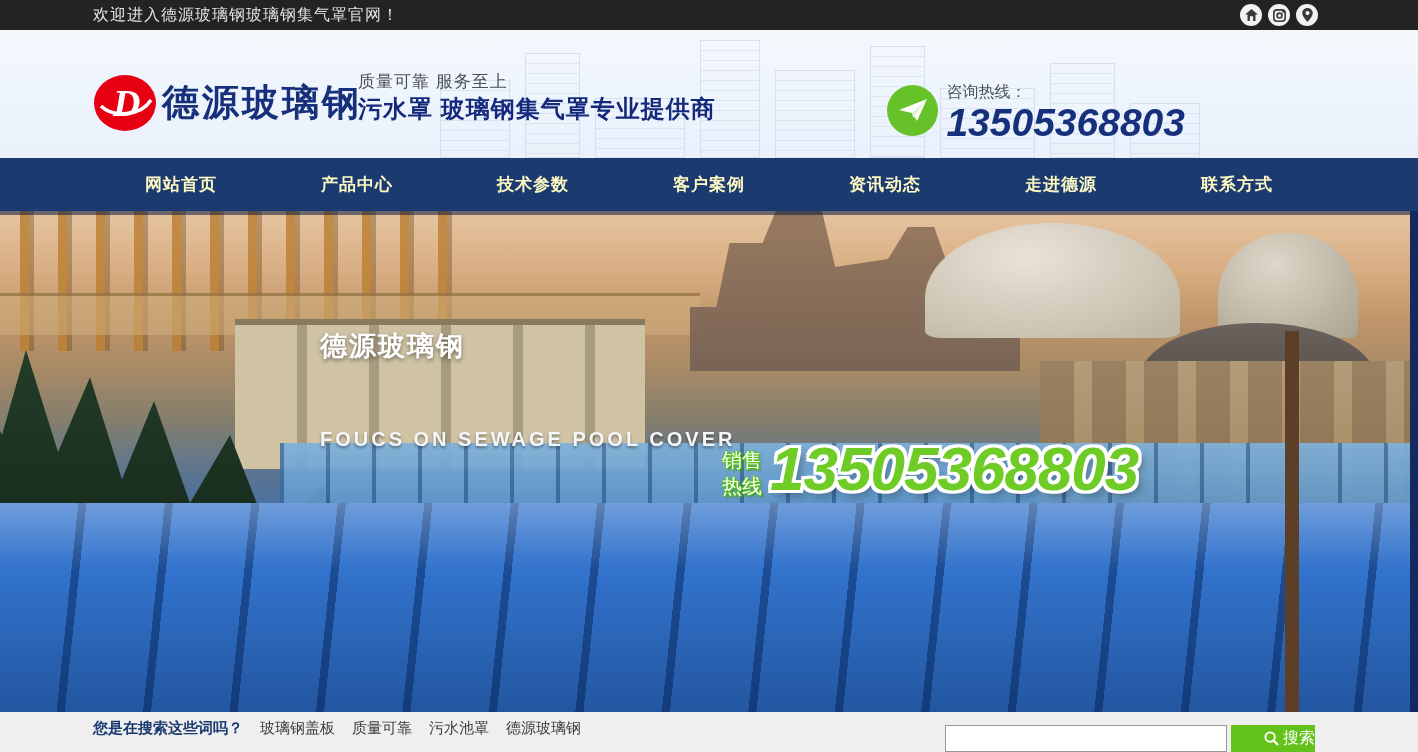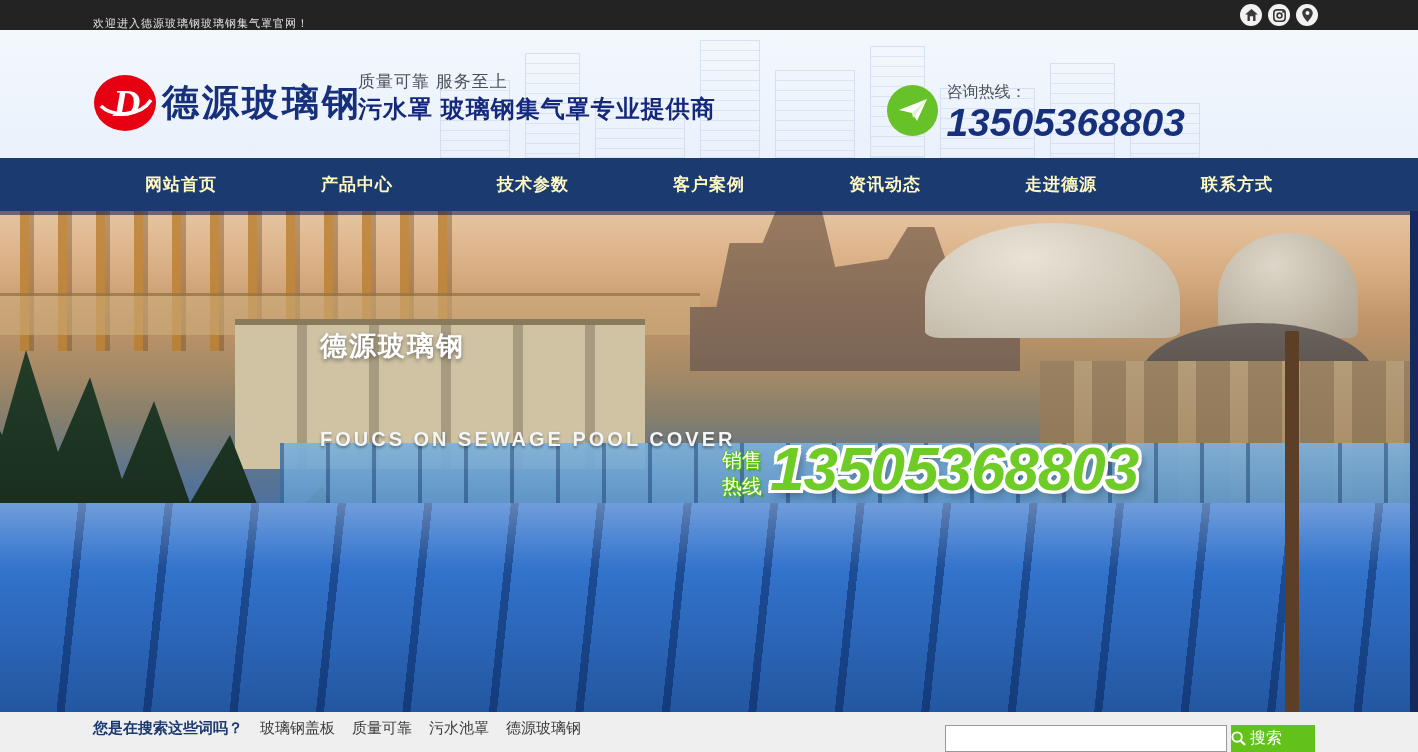--- a/index.html
+++ b/index.html
@@ -2,22 +2,22 @@
 <html><head>
 <meta charset="utf-8">
 <style>
   * { margin:0; padding:0; box-sizing:border-box; }
   html,body { width:1418px; height:752px; overflow:hidden; background:#fff;
     font-family:"Liberation Sans", sans-serif; }
   .container { width:1232px; margin:0 auto; position:relative; }
 
   
   .topbar { height:30px; background:#232323; position:relative; }
-  .topbar .welcome { position:absolute; left:93px; top:8px; line-height:30px;
-    font-size:11px; color:#e2e2e2; letter-spacing:1px; }
+  .topbar .welcome { position:absolute; left:93px; top:0; line-height:30px;
+    font-size:16px; color:#e2e2e2; letter-spacing:1px; }
   .topbar .social { position:absolute; right:100px; top:4px; display:flex; gap:6px; }
   .soc { width:22px; height:22px; border-radius:50%; background:#f2f2f2;
     display:flex; align-items:center; justify-content:center; cursor:pointer; }
   .soc svg { display:block; }
 
   
   .header { height:128px; background:linear-gradient(180deg,#f3f8fd 0%,#eaf1fb 100%); position:relative; overflow:hidden; }
   .skyline { position:absolute; top:8px; left:440px; width:760px; height:120px; opacity:.65; pointer-events:none; }
   .bld { position:absolute; bottom:0; border:1px solid #c7d5ea; background:
     repeating-linear-gradient(180deg, rgba(199,213,234,0) 0 9px, rgba(199,213,234,.8) 9px 10px); }
@@ -102,21 +102,21 @@
 
   
   .searchbar { height:40px; background:#efefef; position:relative; }
   .search-left { position:absolute; left:93px; top:0; height:32px; display:flex; align-items:center; gap:17px; }
   .search-prompt { font-size:15px; font-weight:bold; color:#1b3a70; }
   .kw { font-size:15px; color:#3c3c3c; text-decoration:none; cursor:pointer; }
   .search-group { position:absolute; right:103px; top:13px; display:flex; }
   .search-input { width:282px; height:27px; border:1px solid #999; background:#fff;
     font-size:14px; padding:0 8px; outline:none; }
   .search-btn { width:84px; height:27px; margin-left:4px; border:none; background:#62c219; color:#fff;
-    font-size:16px; display:flex; align-items:center; justify-content:flex-start; gap:4px; cursor:pointer; }
+    font-size:16px; display:flex; align-items:center; justify-content:flex-end; gap:4px; cursor:pointer; }
 </style>
 </head>
 <body>
 
 <div class="topbar">
   <span class="welcome">欢迎进入德源玻璃钢玻璃钢集气罩官网！</span>
   <div class="social">
     <a class="soc">
       <svg width="13" height="12" viewBox="0 0 16 15">
           <path d="M8 0 L16 7 H13 V15 H10 V9 H6 V15 H3 V7 H0 Z" fill="#3a3a3a"></path>

